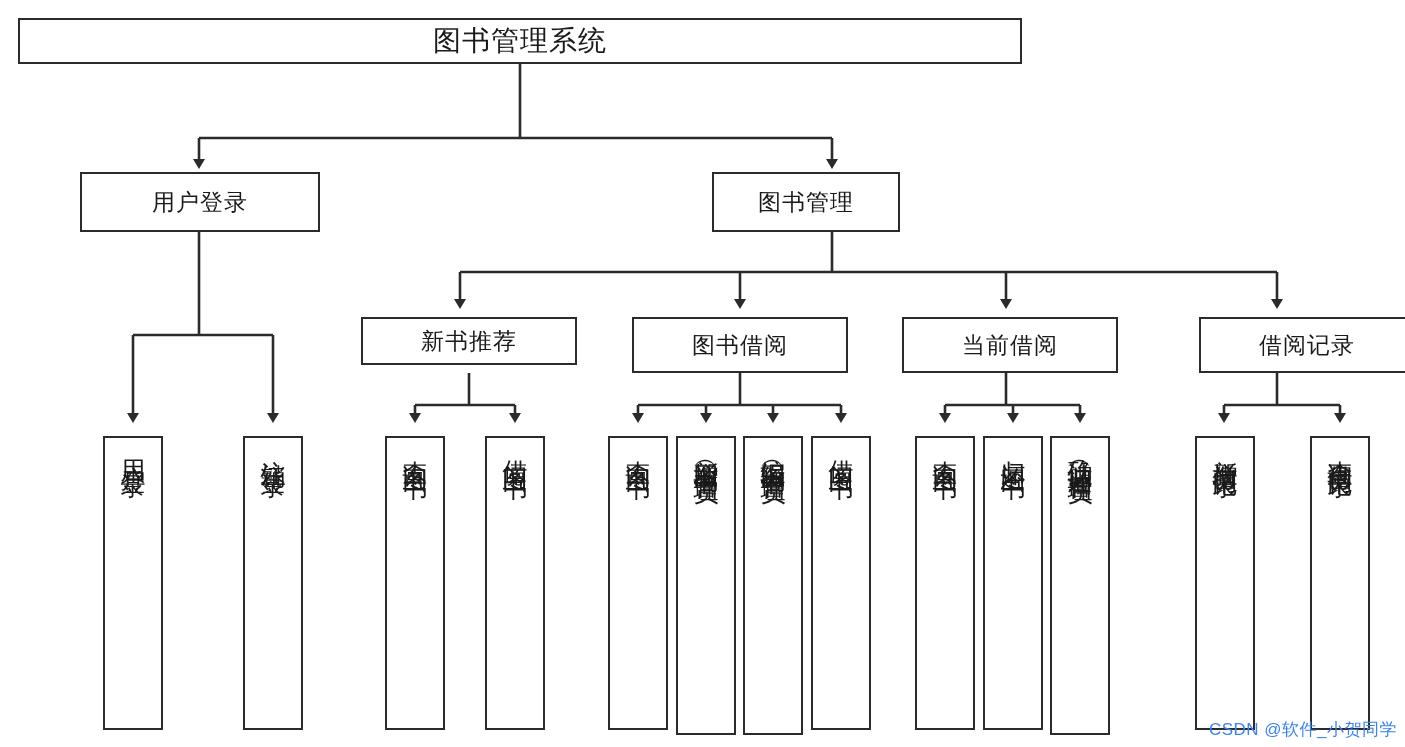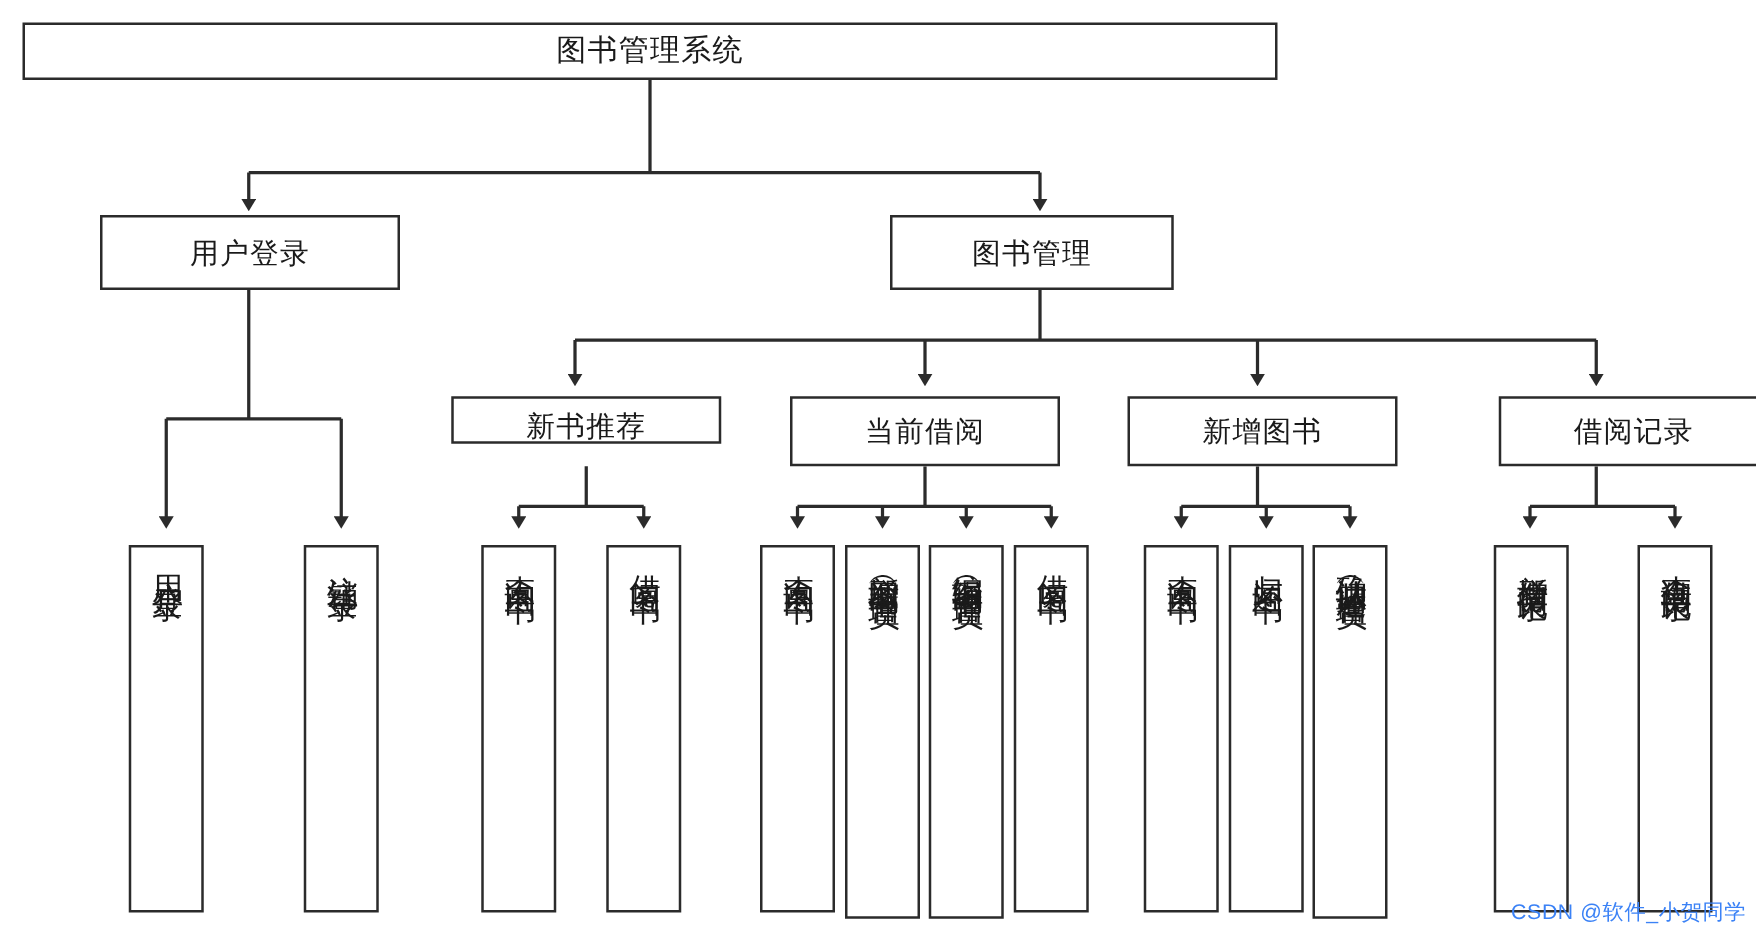--- a/index.html
+++ b/index.html
@@ -35,21 +35,21 @@
     justify-content: center;
     z-index: 2;
   }
   .node-h {
     font-size: 23px;
     letter-spacing: 1px;
     line-height: 1;
     white-space: nowrap;
   }
   .node-root {
-    font-size: 24px;
+    font-size: 28px;
   }
   .node-v {
     align-items: flex-start;
     justify-content: center;
     padding-top: 2px;
   }
   .vtext {
     writing-mode: vertical-rl;
     text-orientation: upright;
     font-size: 25px;
@@ -127,32 +127,32 @@
     </g>
   </svg>
 
   <div class="node node-h node-root" style="left:18px; top:18px; width:1004px; height:46px;">
     <span>图书管理系统</span>
   </div>
 
   <div class="node node-h" style="left:80px; top:172px; width:240px; height:60px;">
     <span>用户登录</span>
   </div>
-  <div class="node node-h" style="left:712px; top:172px; width:227px; height:60px;">
+  <div class="node node-h" style="left:712px; top:172px; width:188px; height:60px;">
     <span>图书管理</span>
   </div>
 
-  <div class="node node-h" style="left:361px; top:317px; width:216px; height:38px;align-items:flex-end;">
+  <div class="node node-h" style="left:361px; top:317px; width:216px; height:48px;">
     <span>新书推荐</span>
   </div>
   <div class="node node-h" style="left:632px; top:317px; width:216px; height:56px;">
+    <span>图书借阅</span>
+  </div>
+  <div class="node node-h" style="left:902px; top:317px; width:216px; height:56px;">
     <span>当前借阅</span>
-  </div>
-  <div class="node node-h" style="left:902px; top:317px; width:216px; height:56px;">
-    <span>新增图书</span>
   </div>
   <div class="node node-h" style="left:1170px; top:317px; width:216px; height:56px;margin-left:29px;">
     <span>借阅记录</span>
   </div>
 
   <div class="node node-v" style="left:103px; top:436px; width:60px; height:294px;">
     <span class="vtext">用户登录</span>
   </div>
   <div class="node node-v" style="left:243px; top:436px; width:60px; height:294px;">
     <span class="vtext">注销登录</span>

